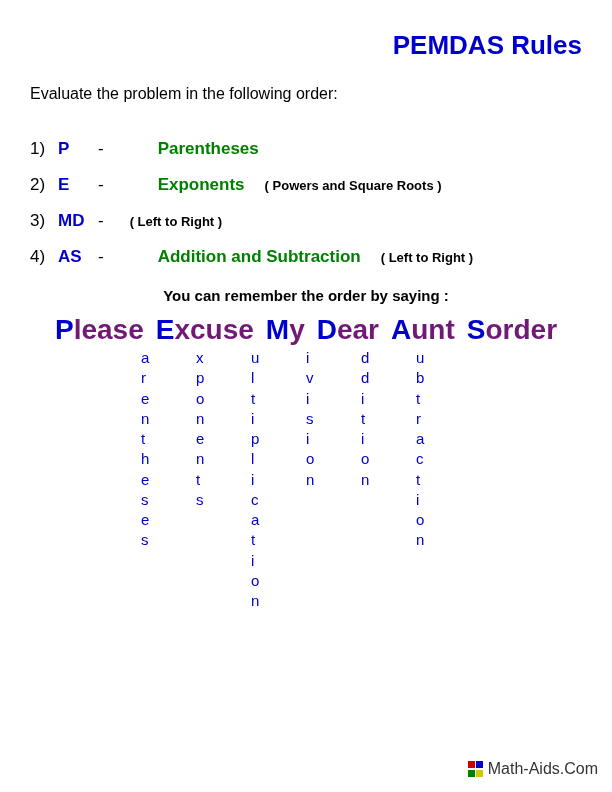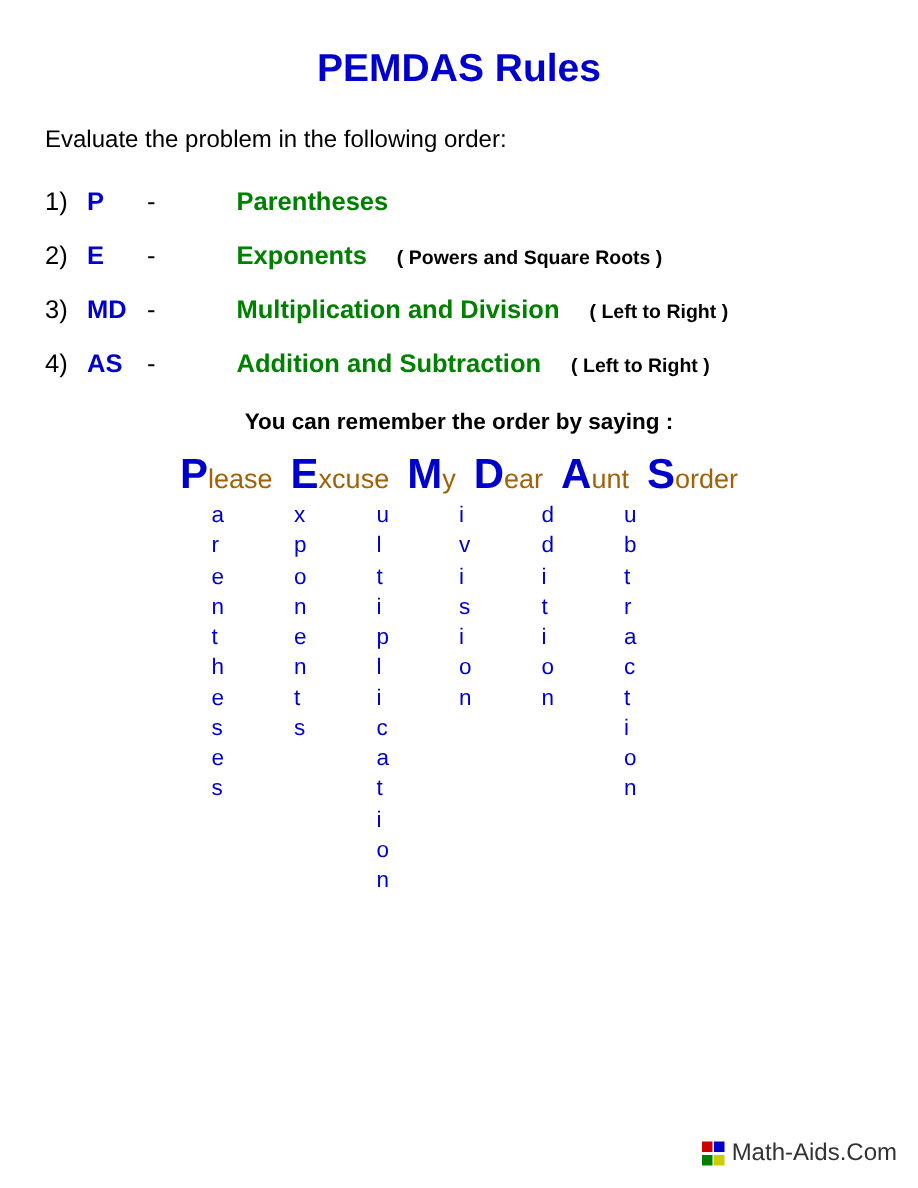--- a/index.html
+++ b/index.html
@@ -5,31 +5,31 @@
     * { margin: 0; padding: 0; box-sizing: border-box; }
     body {
       width: 612px;
       min-height: 792px;
       background: #fff;
       font-family: Arial, sans-serif;
       position: relative;
       padding: 20px 30px 40px 30px;
     }
     .page-title {
-      text-align: center;
+      text-align: right;
       color: #0000cc;
       font-size: 26px;
       font-weight: bold;
       margin-bottom: 24px;
       margin-top: 10px;
     }
     .intro {
       color: #000;
       font-size: 16px;
-      margin-bottom: 22px;
+      margin-bottom: 36px;
       font-weight: normal;
     }
     .rule-row {
       display: flex;
       align-items: baseline;
       margin-bottom: 16px;
       font-size: 17px;
     }
     .rule-num {
       color: #000;
@@ -121,23 +121,23 @@
     }
     .mw {
       display: inline-block;
     }
     .mw .fl {
       color: #0000cc;
       font-size: 28px;
       font-weight: bold;
     }
     .mw .rest {
-      color: #a16207;
-      font-size: 18px;
-      font-weight: normal;
+      color: #701a75;
+      font-size: 28px;
+      font-weight: bold;
     }
     .mw-space {
       display: inline-block;
       width: 12px;
     }
   </style>
 </head>
 <body>
 
 <h1 class="page-title">PEMDAS Rules</h1>
@@ -159,21 +159,20 @@
     <span class="rule-abbr">E</span>
     <span class="rule-dash"> - </span>
     <span class="rule-label">Exponents</span>
     <span class="rule-note">( Powers and Square Roots )</span>
   </div>
 
   <div class="rule-row">
     <span class="rule-num">3)</span>
     <span class="rule-abbr">MD</span>
     <span class="rule-dash"> - </span>
-    <span class="rule-label">Multiplication and Division</span>
     <span class="rule-note">( Left to Right )</span>
   </div>
 
   <div class="rule-row">
     <span class="rule-num">4)</span>
     <span class="rule-abbr">AS</span>
     <span class="rule-dash"> - </span>
     <span class="rule-label">Addition and Subtraction</span>
     <span class="rule-note">( Left to Right )</span>
   </div>

